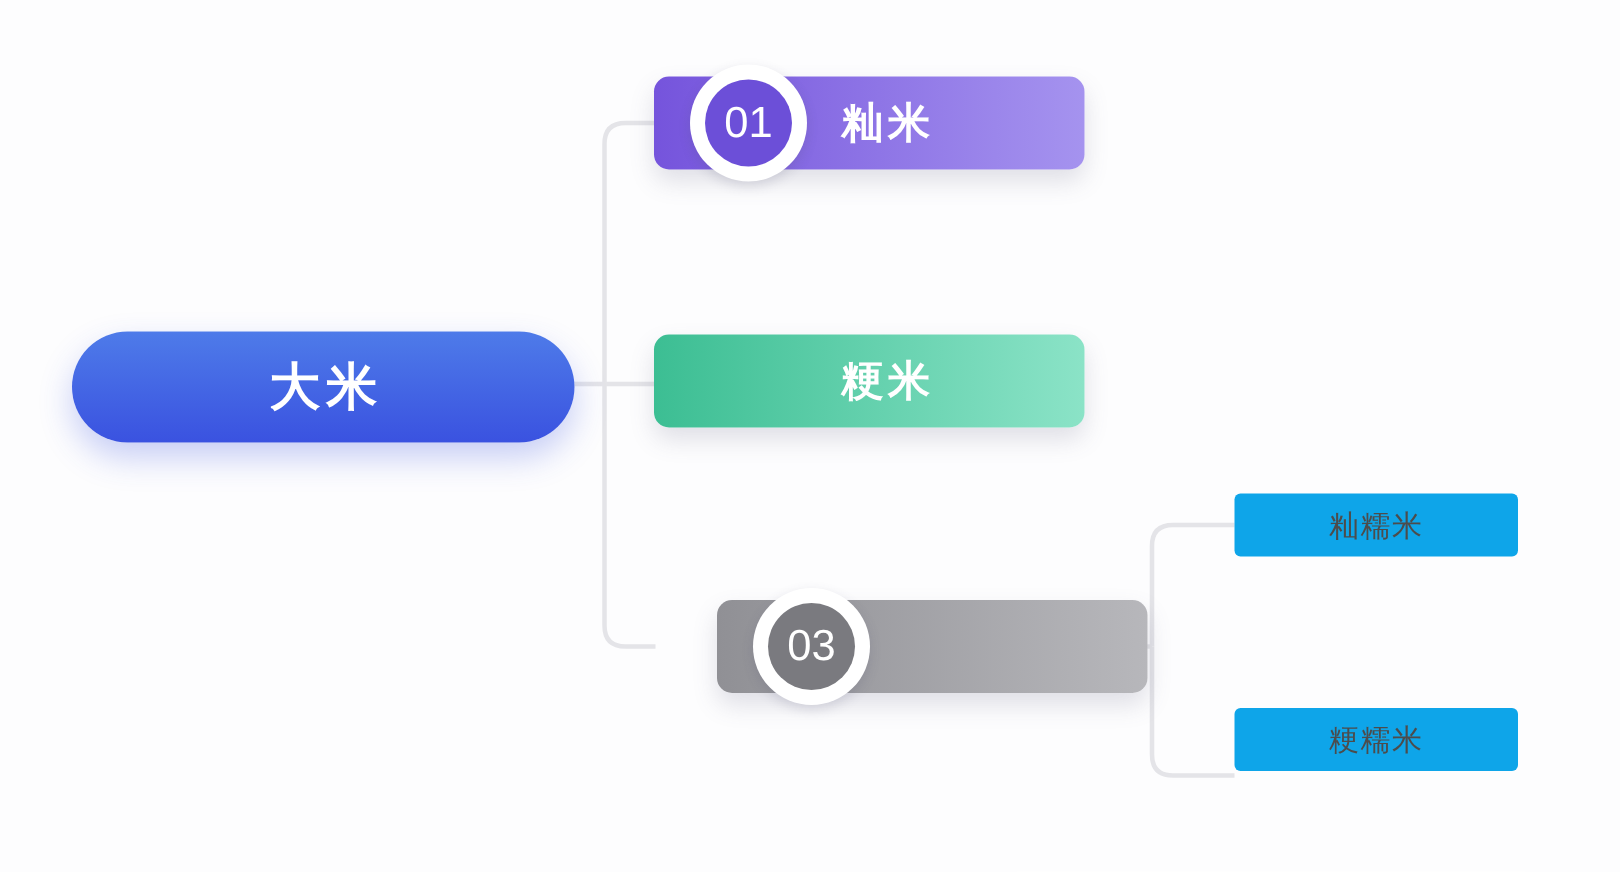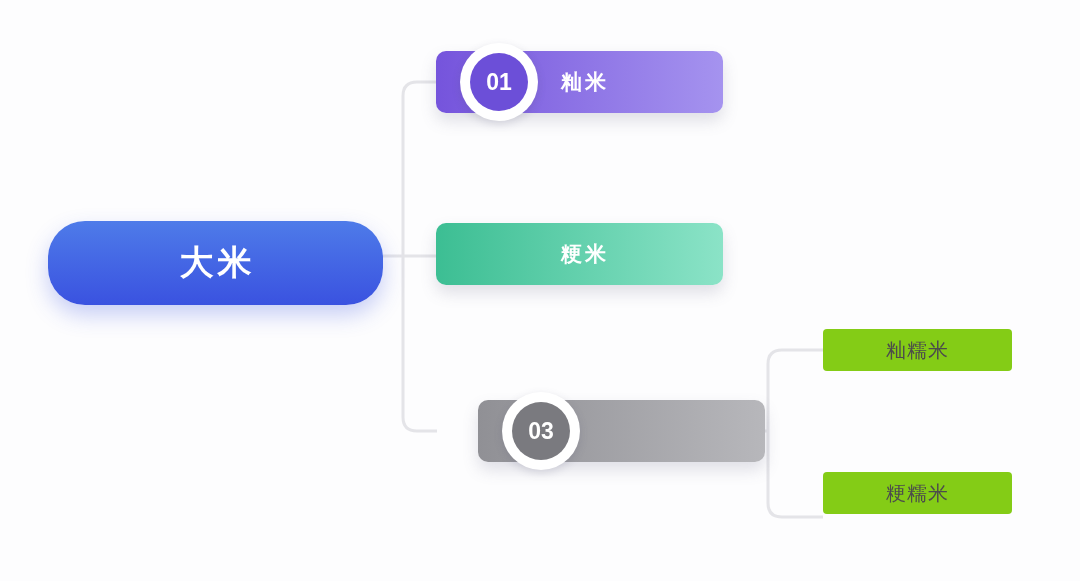--- a/index.html
+++ b/index.html
@@ -20,21 +20,21 @@
     width: 1080px; height: 581px;
   }
   .connectors path {
     fill: none;
     stroke: var(--line, #e4e4e8);
     stroke-width: 3;
   }
   .root-node {
     position: absolute;
     left: 48px; top: 221px;
-    width: 335px; height: 84px;
+    width: 335px; height: 74px;
     border-radius: 37px;
     background: linear-gradient(180deg, var(--g1, #4e7be9) 0%, var(--g2, #3a52e0) 100%);
     box-shadow: 0 10px 22px rgba(58, 82, 224, 0.28);
     display: flex;
     align-items: center;
     justify-content: center;
   }
   .root-label {
     color: #ffffff;
     font-size: 34px;
@@ -67,40 +67,40 @@
   .badge-inner {
     width: 58px; height: 58px;
     border-radius: 50%;
     background: var(--badge, #888);
     display: flex;
     align-items: center;
     justify-content: center;
   }
   .badge-number {
     color: #ffffff;
-    font-size: 23px;
-    font-weight: 700;
+    font-size: 29px;
+    font-weight: 400;
   }
   .branch-label {
     position: absolute;
     left: 125px; top: 0;
     height: 62px;
     display: flex;
     align-items: center;
     color: #ffffff;
-    font-size: 21px;
+    font-size: 28px;
     font-weight: bold;
     letter-spacing: 3px;
   }
   .leaf-node {
     position: absolute;
     left: 823px;
     width: 189px; height: 42px;
     border-radius: 4px;
-    background: #84cc16;
+    background: #0ea5e9;
     display: flex;
     align-items: center;
     justify-content: center;
   }
   .leaf-1 { top: 329px; }
   .leaf-2 { top: 472px; }
   .leaf-label {
     color: #4c4c4c;
     font-size: 20px;
     letter-spacing: 1px;

